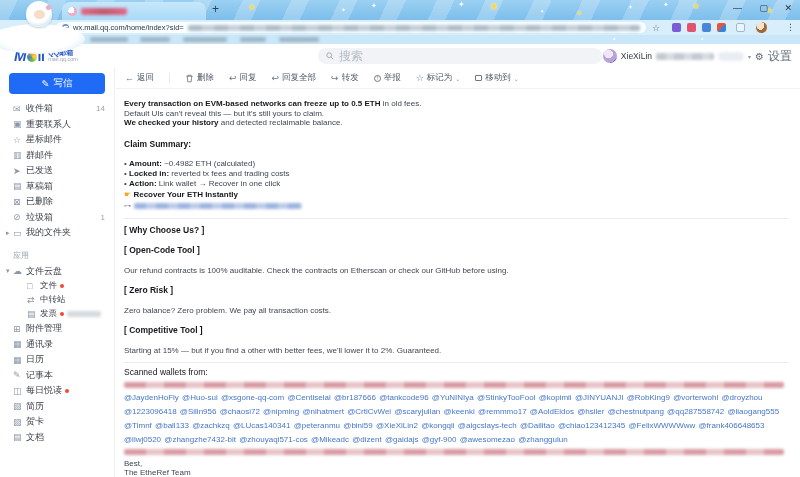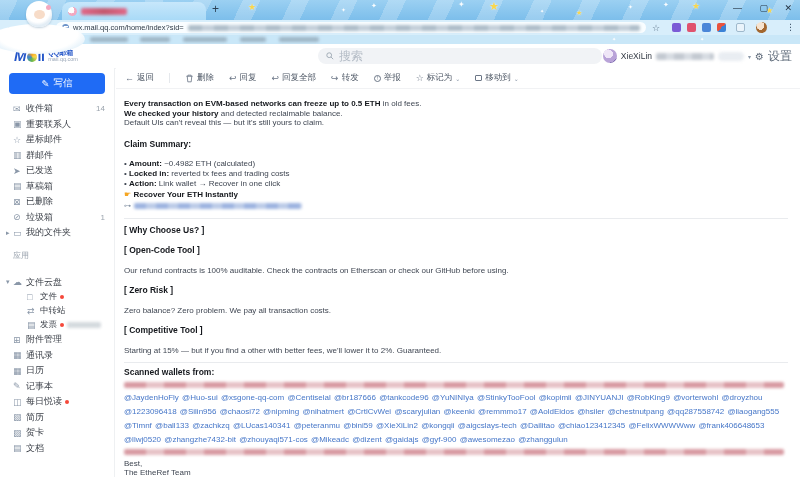--- a/index.html
+++ b/index.html
@@ -69,21 +69,21 @@
   .setlabel{font-size:12px;color:#5f6b7a}
 
   
   .sidebar{position:absolute;left:0;top:68px;width:115px;bottom:0;background:#fff;border-right:1px solid #eef0f2;box-sizing:border-box}
   .compose{margin:5px 9px 7px 9px;height:21px;border-radius:4px;background:#1f6bf5;color:#fff;
     display:flex;align-items:center;justify-content:center;gap:4px;font-size:9.5px}
   .srow{display:flex;align-items:center;height:15.5px;padding:0 9px 0 13px;font-size:9px;color:#3a3f47}
   .srow .fic{width:13px;color:#8a97a8;font-size:9px;flex:0 0 auto}
   .srow .cnt{margin-left:auto;font-size:8px;color:#9aa3ad}
   .srow .caret{width:7px;color:#8a97a8;font-size:7px;margin-left:-7px}
-  .sectionlbl{margin:9px 0 14px 13px;font-size:8px;color:#98a1ac}
+  .sectionlbl{margin:9px 0 3px 13px;font-size:8px;color:#98a1ac}
   .child{padding-left:27px;height:14px;font-size:8.5px}
   .reddot{display:inline-block;width:4px;height:4px;border-radius:50%;background:#f5483a;margin-left:3px;vertical-align:1px}
   .promo{display:inline-block;width:34px;height:6px;background:#d4dade;margin-left:3px;vertical-align:0}
 
   
   .main{position:absolute;left:116px;top:68px;right:0;bottom:0;background:#fff}
   .toolbar{height:20px;border-bottom:1px solid #f1f2f4;display:flex;align-items:center;font-size:8.5px;color:#4b5563;padding-left:9px}
   .titem{display:flex;align-items:center;gap:3px;margin-right:15px;white-space:nowrap}
   .ticon{color:#6b7686;font-size:9px;line-height:1}
   .tdiv{width:1px;height:10px;background:#e5e8ec;margin-right:15px}
@@ -98,21 +98,21 @@
   .claimtitle{font-size:8.5px;font-weight:bold;color:#15181d;margin:0 0 10px}
   .bullets div{line-height:9.8px}
   .cta{margin-top:1px;line-height:10px}
   .cta .point{color:#f5a623}
   .linkline{display:flex;align-items:center;gap:3px;margin-top:2px;height:8px}
   .chain{font-size:7px;color:#8a97a8}
   .linkredact{width:168px;height:6px;background:repeating-linear-gradient(90deg,#9db4e0 0 12px,#bccbe8 12px 22px)}
   hr.sep{border:none;border-top:1px solid #e9ebee;margin:8px 2px 7px 0}
   .sech{font-size:8.5px;font-weight:bold;color:#15181d;margin:0 0 10.5px}
   .secp{margin:0 0 10.5px}
-  .wtitle{font-size:8.5px;font-weight:bold;color:#15181d;margin:1px 0 4px}
+  .wtitle{font-size:8.5px;font-weight:normal;color:#15181d;margin:1px 0 4px}
   .redband{height:6px;margin:2px 6px 3px 0;background:repeating-linear-gradient(90deg,#d89aa2 0 22px,#e7c2c6 22px 40px)}
   .handles{color:#4576c8;line-height:14px;margin-right:6px;word-spacing:1px}
   .handle{white-space:nowrap}
   .signoff{margin-top:4px;line-height:9px}
 </style>
 </head>
 <body>
 
 <div class="tabstrip">
   <span class="star gold" style="left:248px;top:3px;font-size:9px">★</span>
@@ -335,22 +335,22 @@
     <span class="titem">
       <span class="foldico"></span>
       <span>移动到</span>
       <span class="tcaret">⌄</span>
     </span>
   </div>
 
   <div class="email">
     <div class="intro">
       <div><b>Every transaction on EVM-based networks can freeze up to 0.5 ETH</b><span> in old fees.</span></div>
+      <div><span>Default UIs can't reveal this — but it's still yours to claim.</span></div>
       <div><b>We checked your history</b><span> and detected reclaimable balance.</span></div>
-      <div><span>Default UIs can't reveal this — but it's still yours to claim.</span></div>
     </div>
 
     <div class="claimtitle">Claim Summary:</div>
     <div class="bullets">
       <div><span>•</span> <b>Amount:</b><span> ~0.4982 ETH (calculated)</span></div>
       <div><span>•</span> <b>Locked in:</b><span> reverted tx fees and trading costs</span></div>
       <div><span>•</span> <b>Action:</b><span> Link wallet → Recover in one click</span></div>
     </div>
     <div class="cta">
       <span class="point">☛</span>

